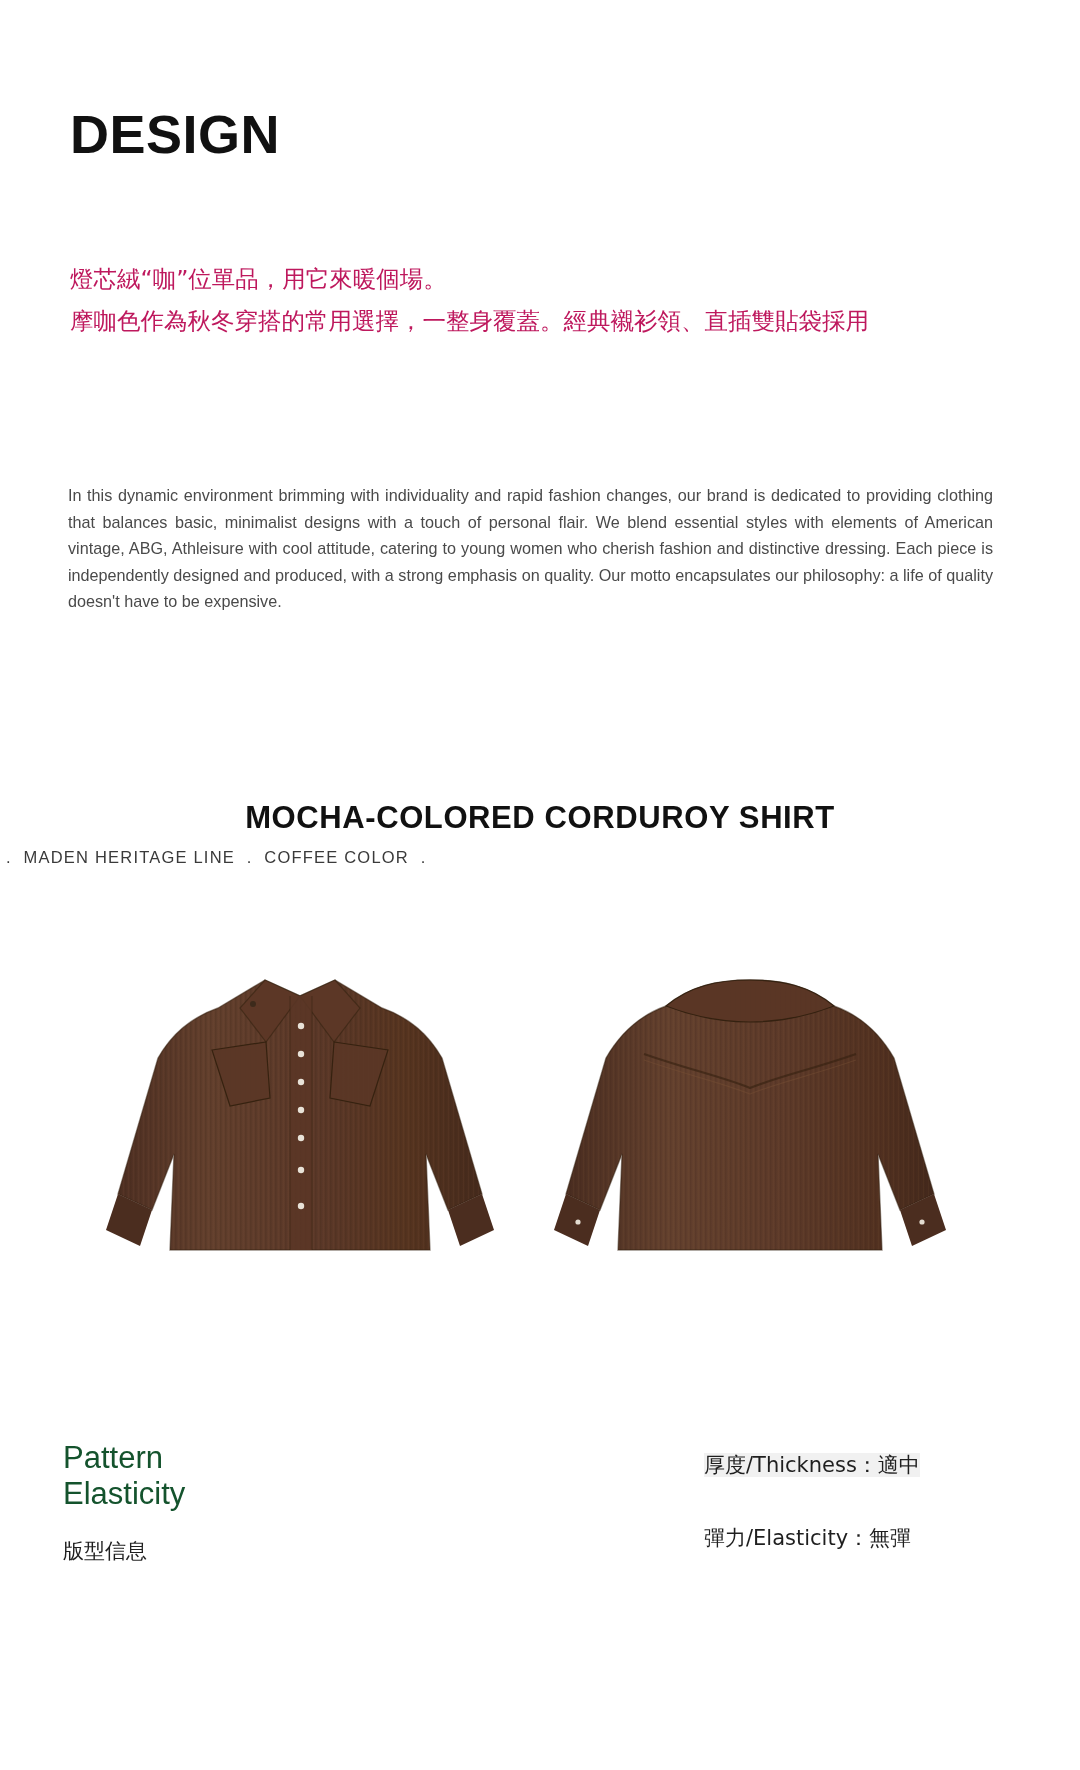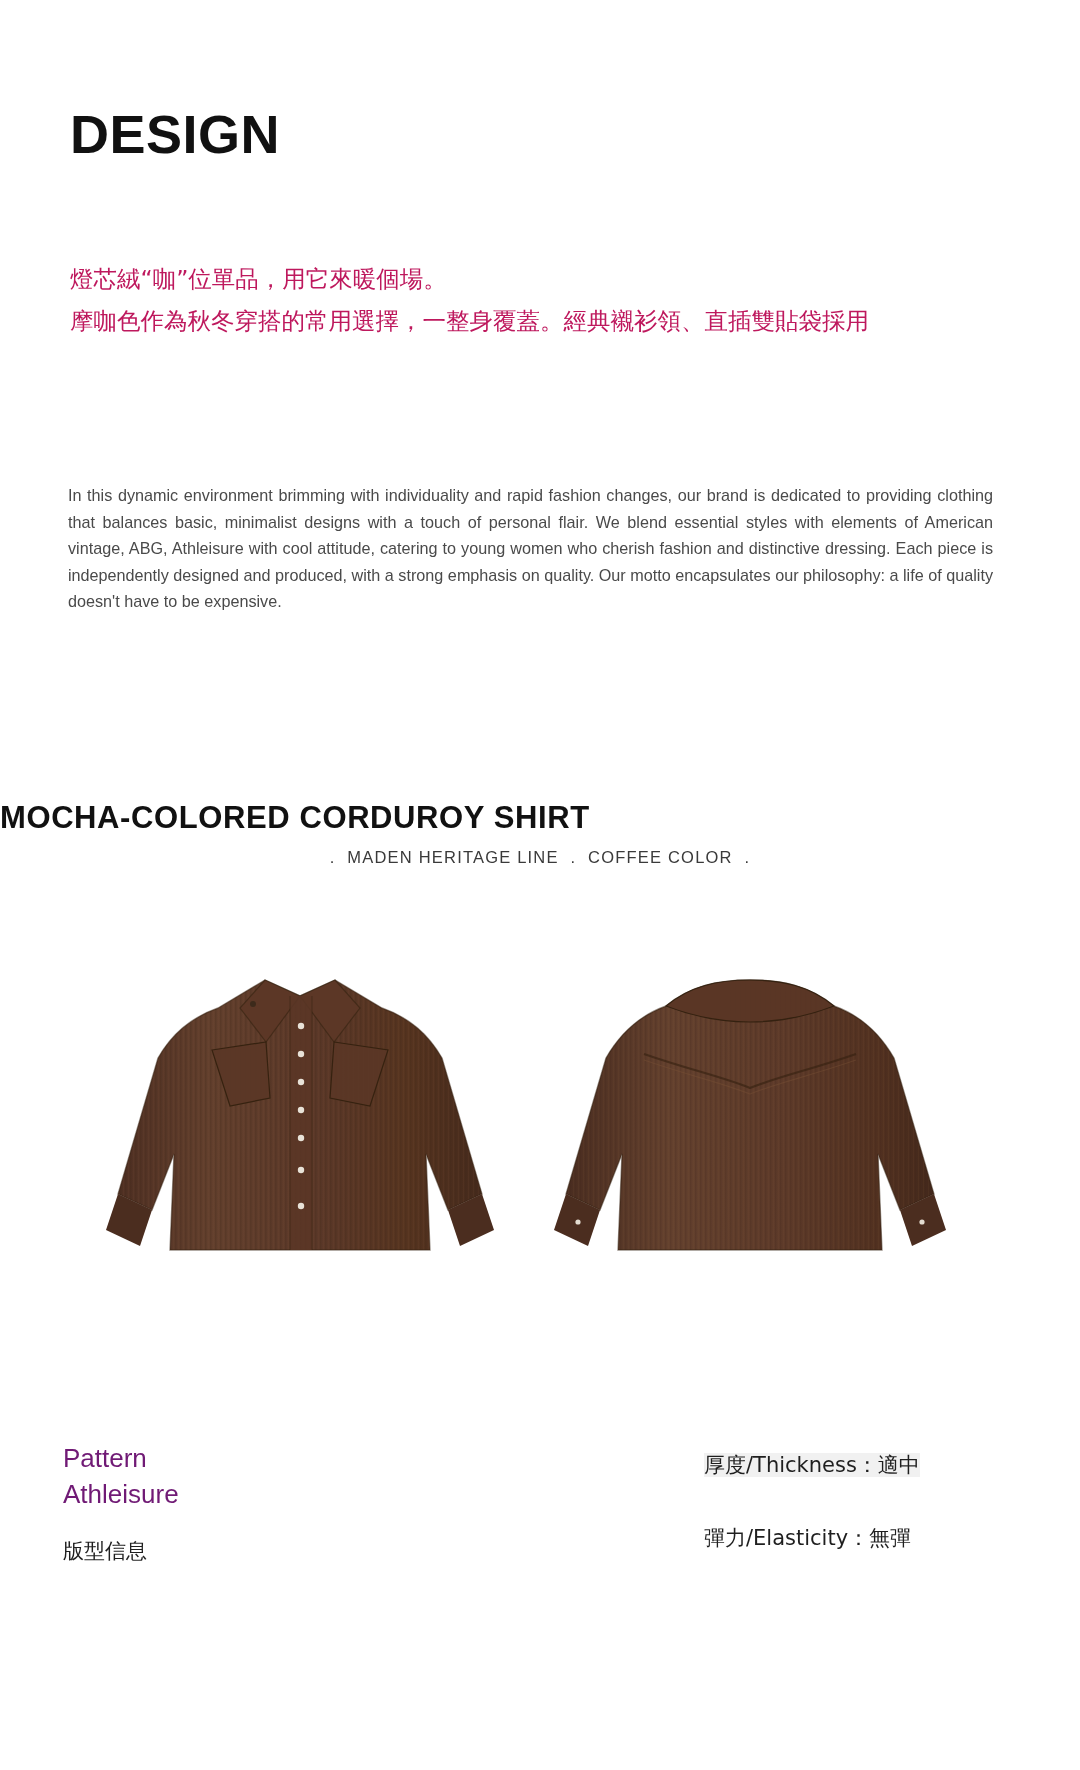--- a/index.html
+++ b/index.html
@@ -65,32 +65,32 @@
     color: #4a4a4a;
     text-align: justify;
   }
 
   
   .product-title {
     position: absolute;
     left: 0;
     top: 800px;
     width: 1080px;
-    text-align: left;
+    text-align: center;
     font-size: 31px;
     font-weight: bold;
     letter-spacing: 0.6px;
     color: #111111;
   }
   .product-sub {
     position: absolute;
     left: 0;
     top: 848px;
     width: 1080px;
-    text-align: center;
+    text-align: left;
     font-size: 16.5px;
     letter-spacing: 1.2px;
     color: #3a3a3a;
   }
   .product-sub .dot {
     color: #3a3a3a;
     padding: 0 6px;
   }
 
   
@@ -112,23 +112,23 @@
   .shirt svg { display: block; }
 
   
   .pattern-info {
     position: absolute;
     left: 63px;
     top: 1440px;
     width: 420px;
   }
   .pattern-info .pi-en {
-    font-size: 26px;
+    font-size: 31px;
     line-height: 36px;
-    color: #701a75;
+    color: #14532d;
   }
   .pattern-info .pi-cn {
     font-size: 21px;
     line-height: 34px;
     margin-top: 22px;
     color: #1f1f1f;
     font-family: "DejaVu Sans", "Liberation Sans", sans-serif;
   }
 
   .spec-list {
@@ -281,21 +281,21 @@
         <circle cx="382" cy="292" r="2.6" fill="#e3dcd0"></circle>
         <circle cx="38" cy="292" r="2.6" fill="#e3dcd0"></circle>
       </svg>
     </div>
 
   </div>
 
   <div class="pattern-info">
     <div class="pi-en">
       <div>Pattern</div>
-      <div>Athleisure</div>
+      <div>Elasticity</div>
     </div>
     <div class="pi-cn">版型信息</div>
   </div>
 
   <div class="spec-list">
     <div class="spec-item hl">
       <span class="txt">厚度/Thickness：適中</span>
     </div>
     <div class="spec-item">
       <span class="txt">彈力/Elasticity：無彈</span>

